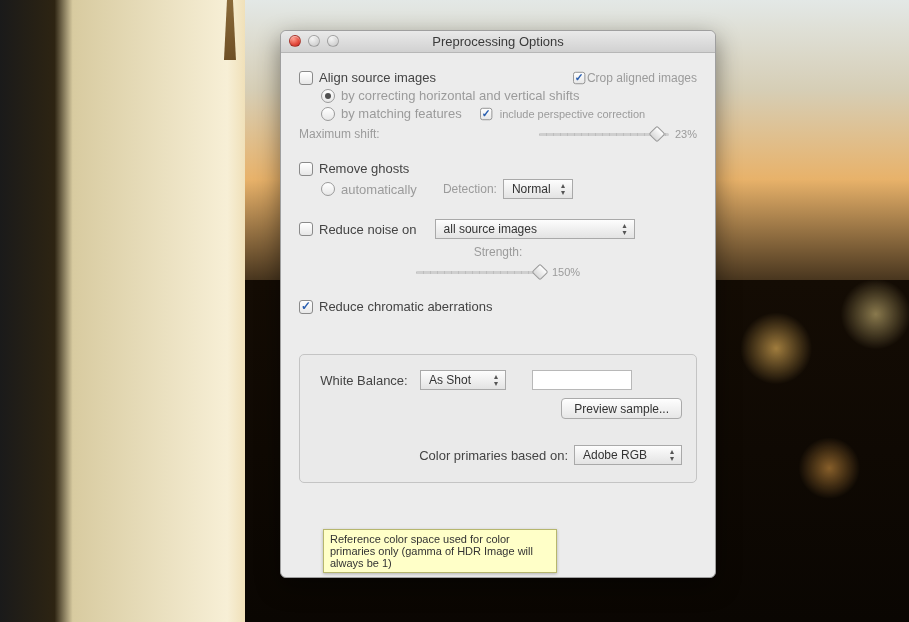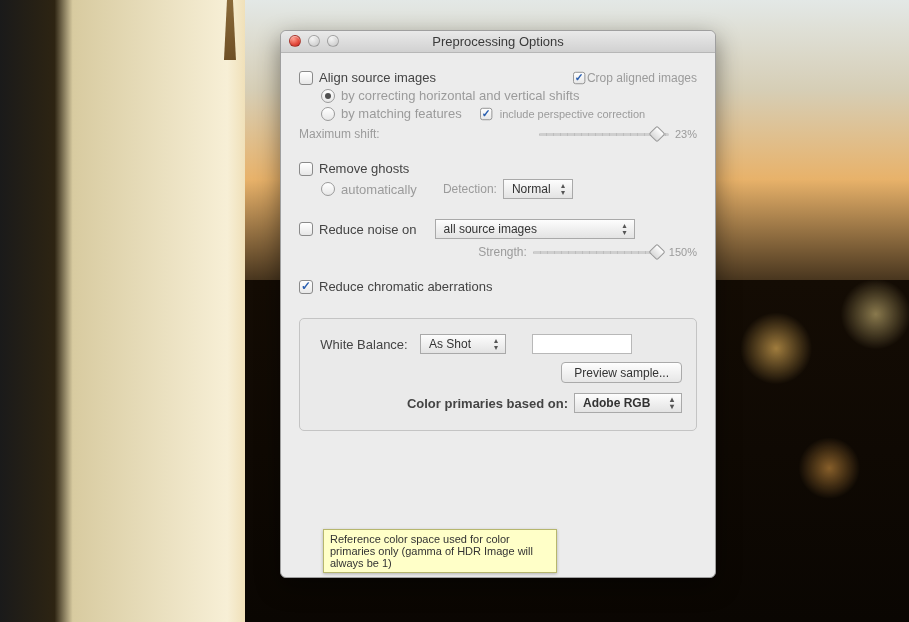--- a/index.html
+++ b/index.html
@@ -245,33 +245,33 @@
     <div class="section">
       <div class="row">
         <input type="checkbox" class="mac" style="">
         <span class="label">Reduce noise on</span>
         <span style="width:6px"></span>
         <span class="select" style="min-width:200px">
           <span>all source images</span>
           <span class="caret">▴<br>▾</span>
         </span>
       </div>
-      <div class="row" style="justify-content:flex-end; margin-top:6px;">
+      <div class="row" style="justify-content:flex-end; margin-top:6px;flex-direction:column;">
         <span class="dim" style="font-size:12px">Strength:</span>
         <div class="slider-wrap">
           <div class="slider">
             <div class="track"></div>
             <div class="thumb" style="left:118px"></div>
           </div>
           <span class="dim" style="font-size:11px">150%</span>
         </div>
       </div>
     </div>
 
-    <div class="section" style="margin-bottom:24px">
+    <div class="section" style="margin-bottom:40px">
       <div class="row">
         <input type="checkbox" class="mac" checked="" style="">
         <span class="label">Reduce chromatic aberrations</span>
       </div>
     </div>
 
     <div>
       <div class="fieldset">
         <div class="row">
           <span class="label" style="width:100px; text-align:center">White Balance:</span>
@@ -280,21 +280,21 @@
             <span class="caret">▴<br>▾</span>
           </span>
           <span style="width:14px"></span>
           <input class="text-input" style="">
         </div>
         <div class="row" style="justify-content:flex-end; margin-top:8px;">
           <span class="button">
             <span>Preview sample...</span>
           </span>
         </div>
-        <div class="row" style="margin-top:10px;font-weight:bold;">
+        <div class="row" style="margin-top:26px;">
           <span class="label" style="flex:1; text-align:right">Color primaries based on:</span>
           <span class="select" style="min-width:108px">
             <span>Adobe RGB</span>
             <span class="caret">▴<br>▾</span>
           </span>
         </div>
       </div>
     </div>
 
 

